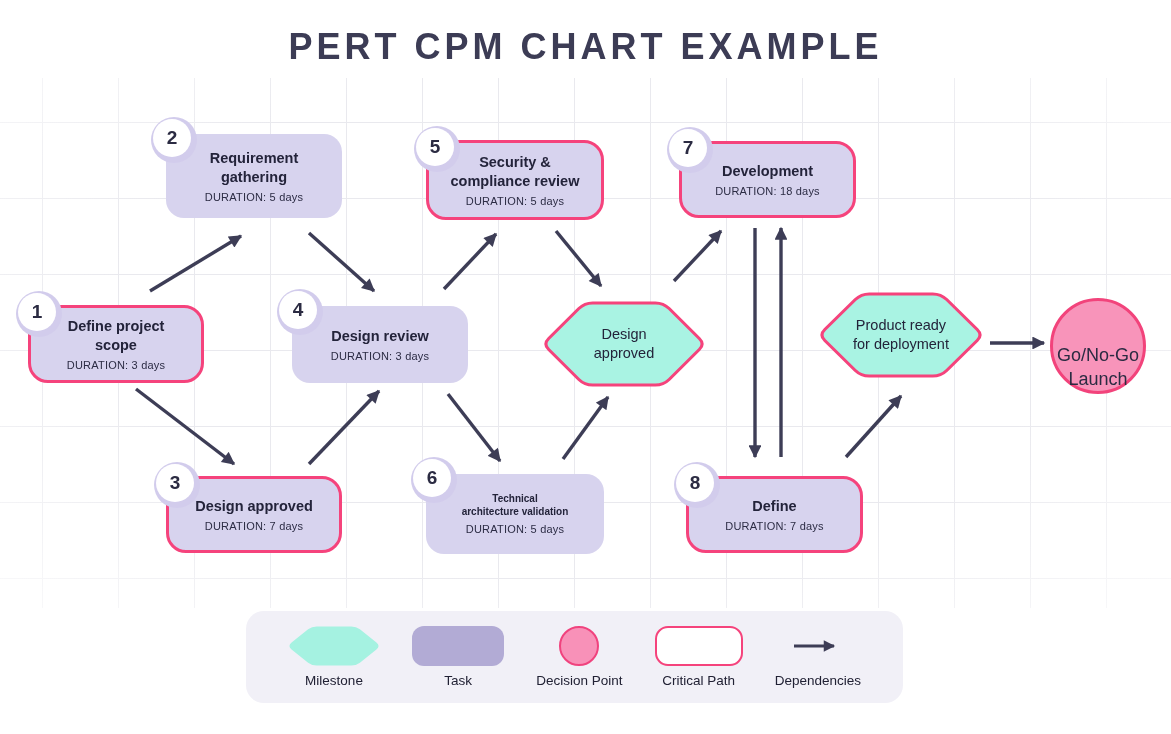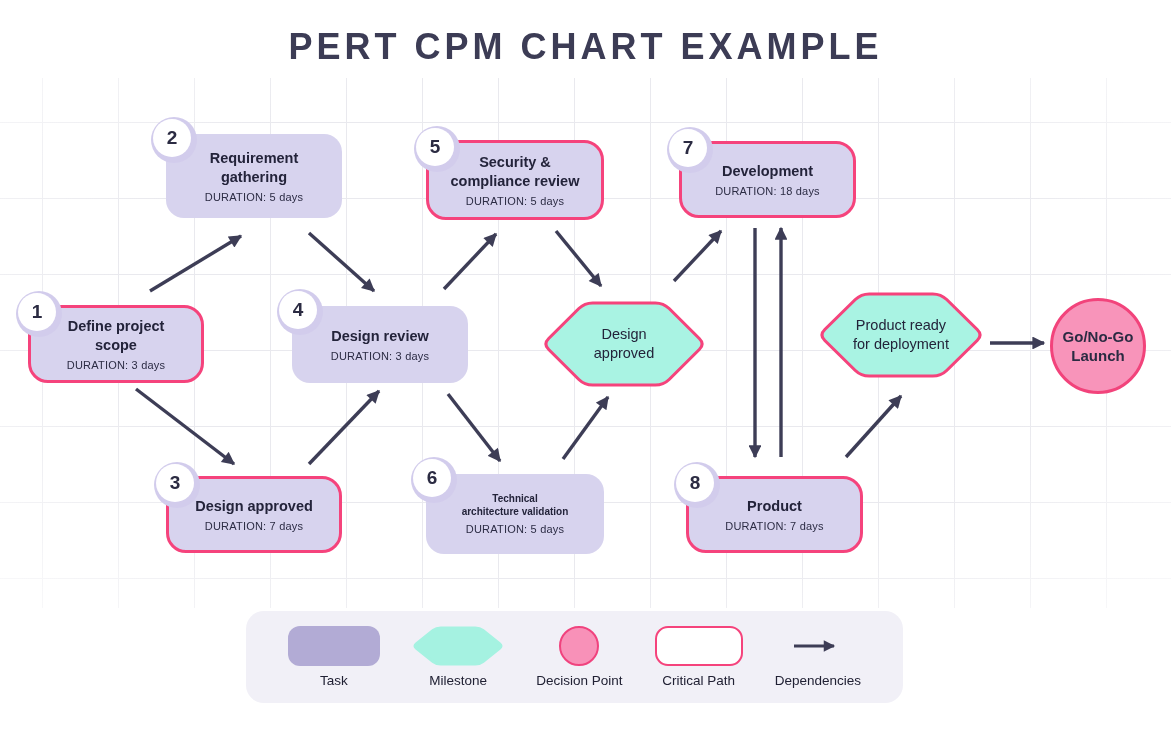--- a/index.html
+++ b/index.html
@@ -34,22 +34,22 @@
 
   
   .milestone { position:absolute; z-index:2; }
   .milestone svg { position:absolute; left:0; top:0; width:100%; height:100%; }
   .ms-label { position:absolute; inset:0; display:flex; align-items:center; justify-content:center; text-align:center;
     font-size:14.5px; font-weight:400; color:#23233a; line-height:1.3; white-space:pre-line; }
 
   
   .decision { position:absolute; z-index:2; width:96px; height:96px; border-radius:50%;
     background:#f894ba; border:3px solid #f2437b;
-    display:flex; align-items:center; justify-content:center; text-align:center;
-    font-size:15px; font-weight:700; color:#2b2b42; line-height:1.3; white-space:pre-line; }
+    display:flex; align-items:flex-end; justify-content:center; text-align:center;
+    font-size:18px; font-weight:400; color:#2b2b42; line-height:1.3; white-space:pre-line; }
 
   
   .legend { position:absolute; left:246px; top:611px; width:657px; height:92px; z-index:2;
     background:#f1f0f7; border-radius:18px;
     display:flex; align-items:center; justify-content:space-between; padding:0 42px; }
   .legend-item { display:flex; flex-direction:column; align-items:center; gap:7px; }
   .legend-label { font-size:13.5px; color:#212134; }
   .sw-task { width:92px; height:40px; border-radius:12px; background:#b2abd5; }
   .sw-critical { width:88px; height:40px; border-radius:13px; background:#ffffff; border:2.5px solid #f5437c; }
   .sw-decision { width:40px; height:40px; border-radius:50%; background:#f891b8; border:2.5px solid #f0437e; }
@@ -137,21 +137,21 @@
   <div class="task critical" style="left:679px; top:141px; width:177px; height:77px;">
     <div class="badge-back"></div>
     <div class="badge">7</div>
     <div class="node-title">Development</div>
     <div class="node-duration">DURATION: 18 days</div>
   </div>
 
   <div class="task critical" style="left:686px; top:476px; width:177px; height:77px;">
     <div class="badge-back"></div>
     <div class="badge">8</div>
-    <div class="node-title">Product</div>
+    <div class="node-title">Define</div>
     <div class="node-duration">DURATION: 7 days</div>
   </div>
 
   <div class="milestone" style="left:540px; top:299px; width:168px; height:90px;">
     <svg viewBox="0 0 166 92" preserveAspectRatio="none">
       <path d="M 8.6 40.3 L 38.4 9.7 Q 44 4 52 4 L 114 4 Q 122 4 127.6 9.7 L 157.4 40.3 Q 163 46 157.4 51.7 L 127.6 82.3 Q 122 88 114 88 L 52 88 Q 44 88 38.4 82.3 L 8.6 51.7 Q 3 46 8.6 40.3 Z" fill="#a9f3e3" stroke="#f5437c" stroke-width="3"></path>
     </svg>
     <div class="ms-label">Design
 approved</div>
   </div>
@@ -164,28 +164,28 @@
 for deployment</div>
   </div>
 
   <div class="decision" style="left:1050px; top:298px;">
     <span>Go/No-Go
 Launch</span>
   </div>
 
   <div class="legend">
     <div class="legend-item">
-      <div class="sw-task"></div>
-      <div class="legend-label">Task</div>
-    </div>
-    <div class="legend-item">
       <svg width="92" height="40" viewBox="0 0 166 92" preserveAspectRatio="none">
         <path d="M 8.6 40.3 L 38.4 9.7 Q 44 4 52 4 L 114 4 Q 122 4 127.6 9.7 L 157.4 40.3 Q 163 46 157.4 51.7 L 127.6 82.3 Q 122 88 114 88 L 52 88 Q 44 88 38.4 82.3 L 8.6 51.7 Q 3 46 8.6 40.3 Z" fill="#a5f2e1" stroke="#a5f2e1" stroke-width="6"></path>
       </svg>
       <div class="legend-label">Milestone</div>
+    </div>
+    <div class="legend-item">
+      <div class="sw-task"></div>
+      <div class="legend-label">Task</div>
     </div>
     <div class="legend-item">
       <div class="sw-decision"></div>
       <div class="legend-label">Decision Point</div>
     </div>
     <div class="legend-item">
       <div class="sw-critical"></div>
       <div class="legend-label">Critical Path</div>
     </div>
     <div class="legend-item">

